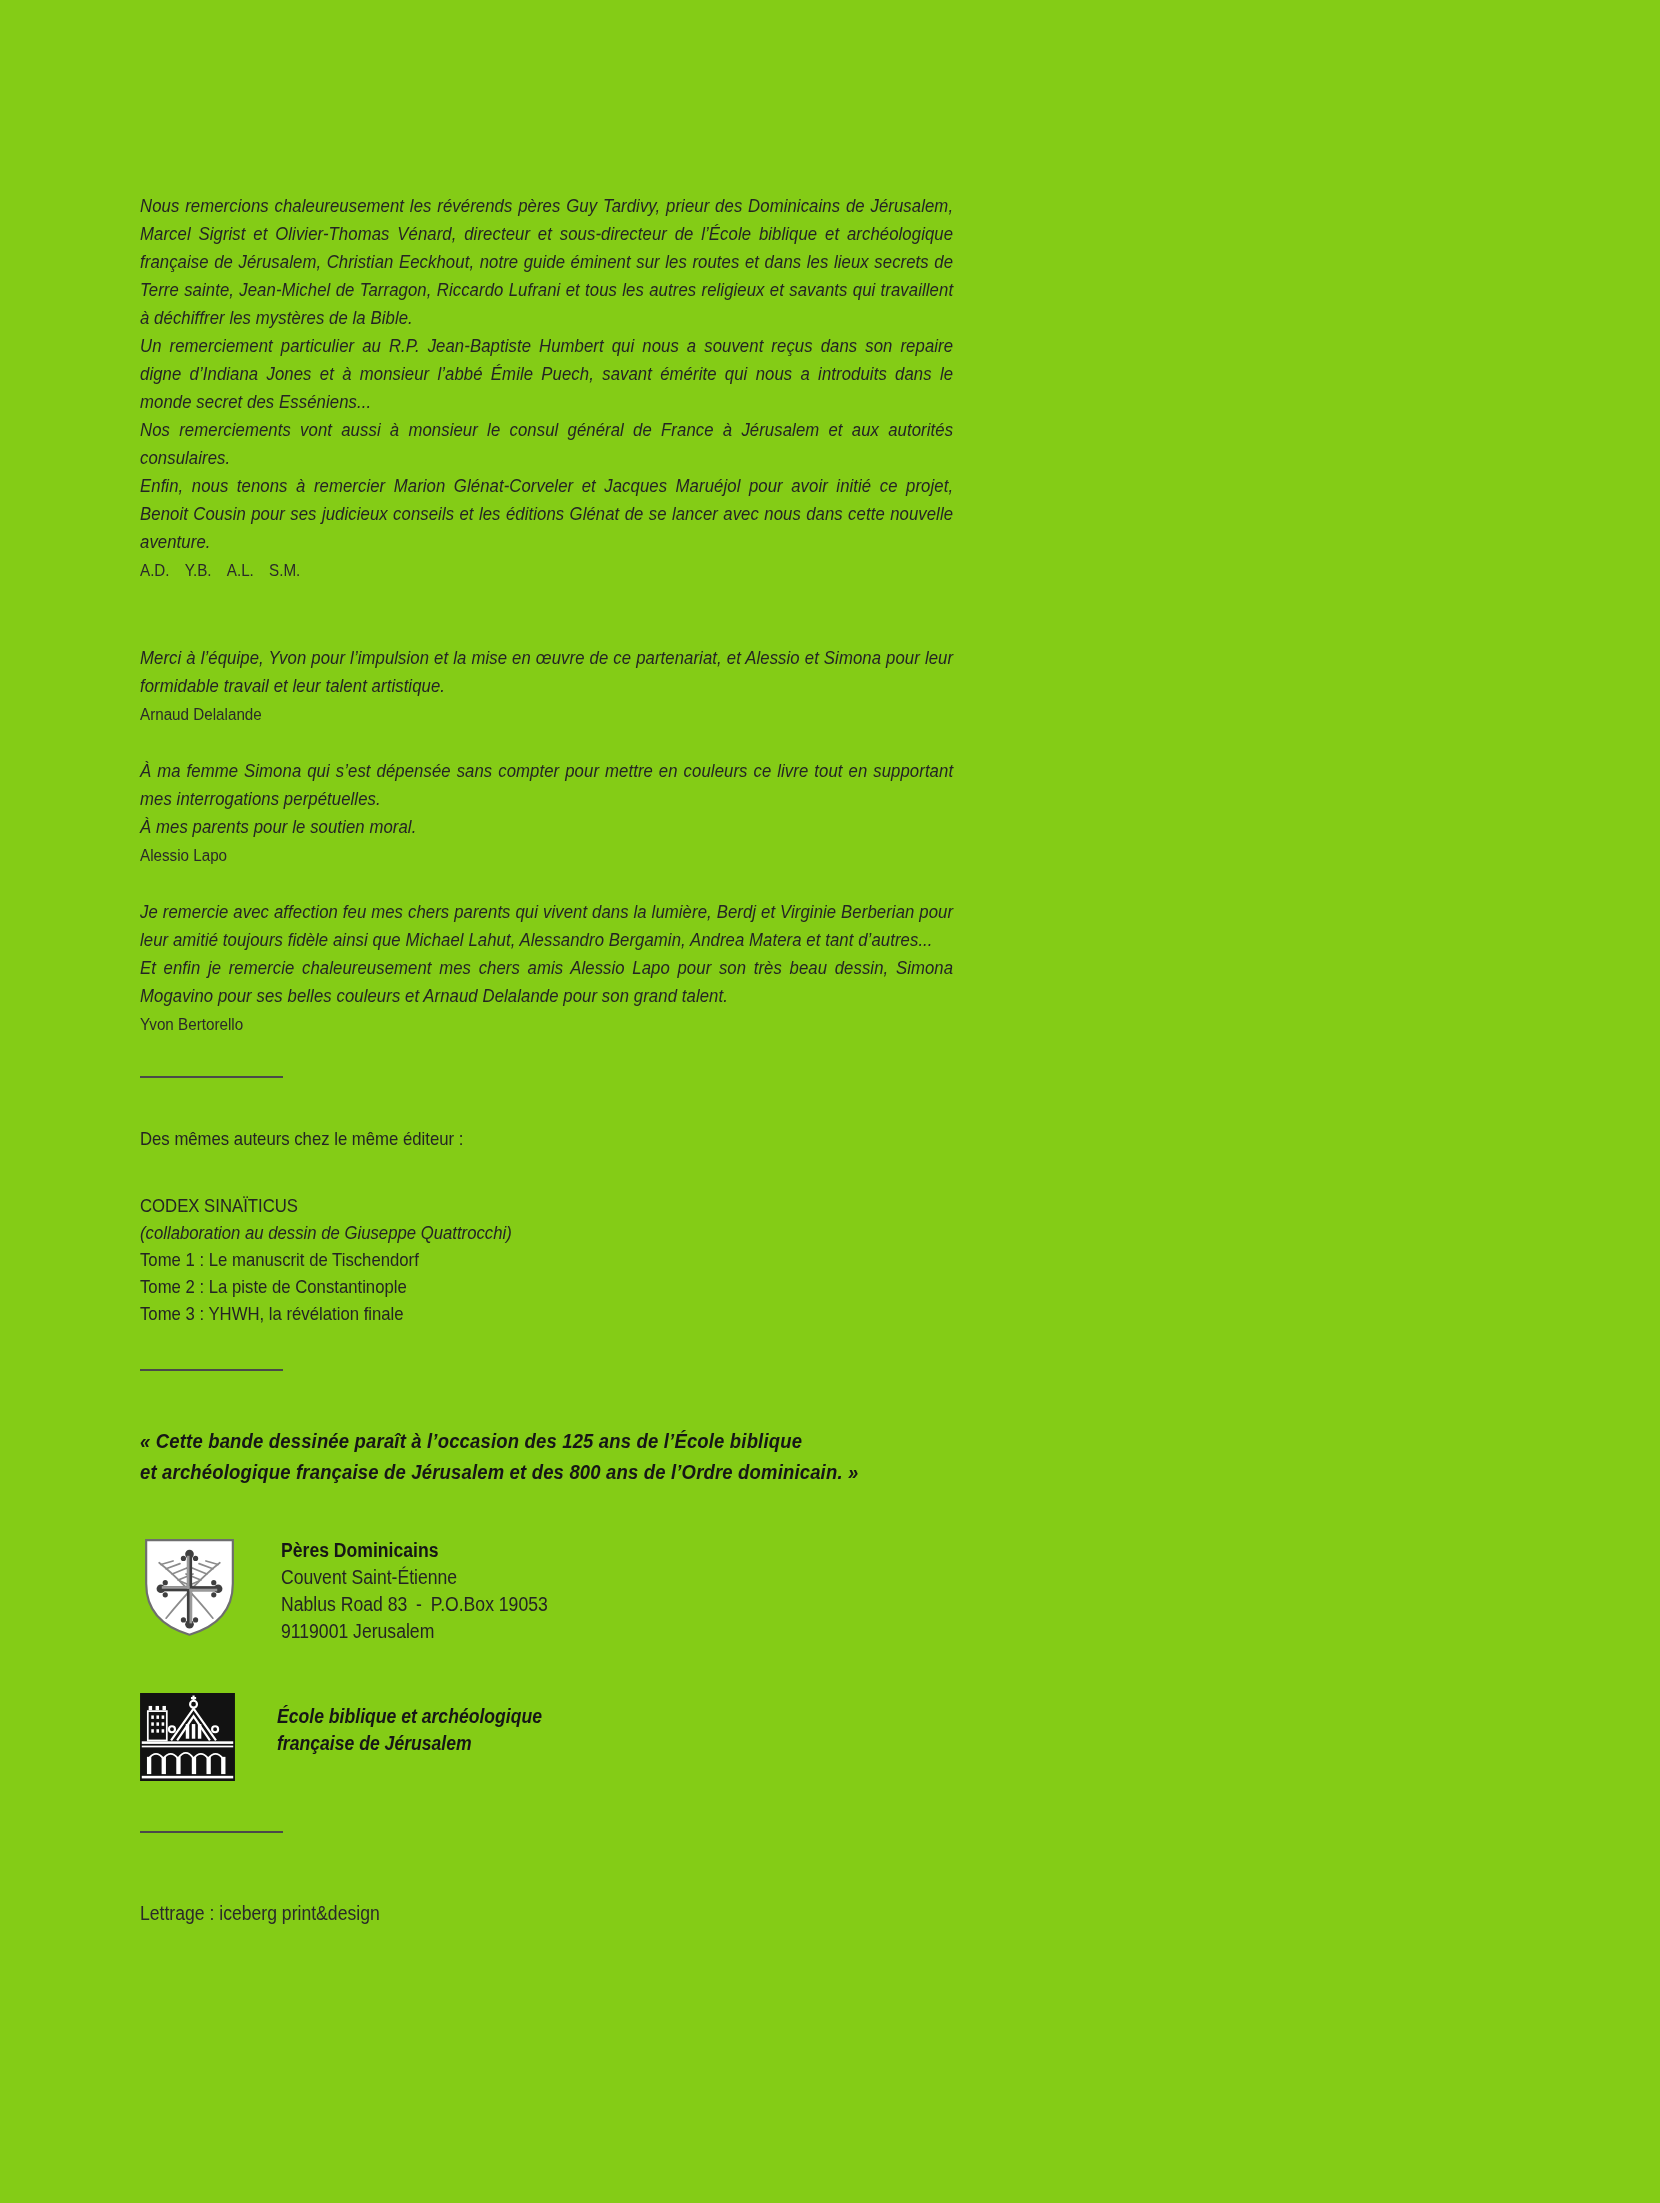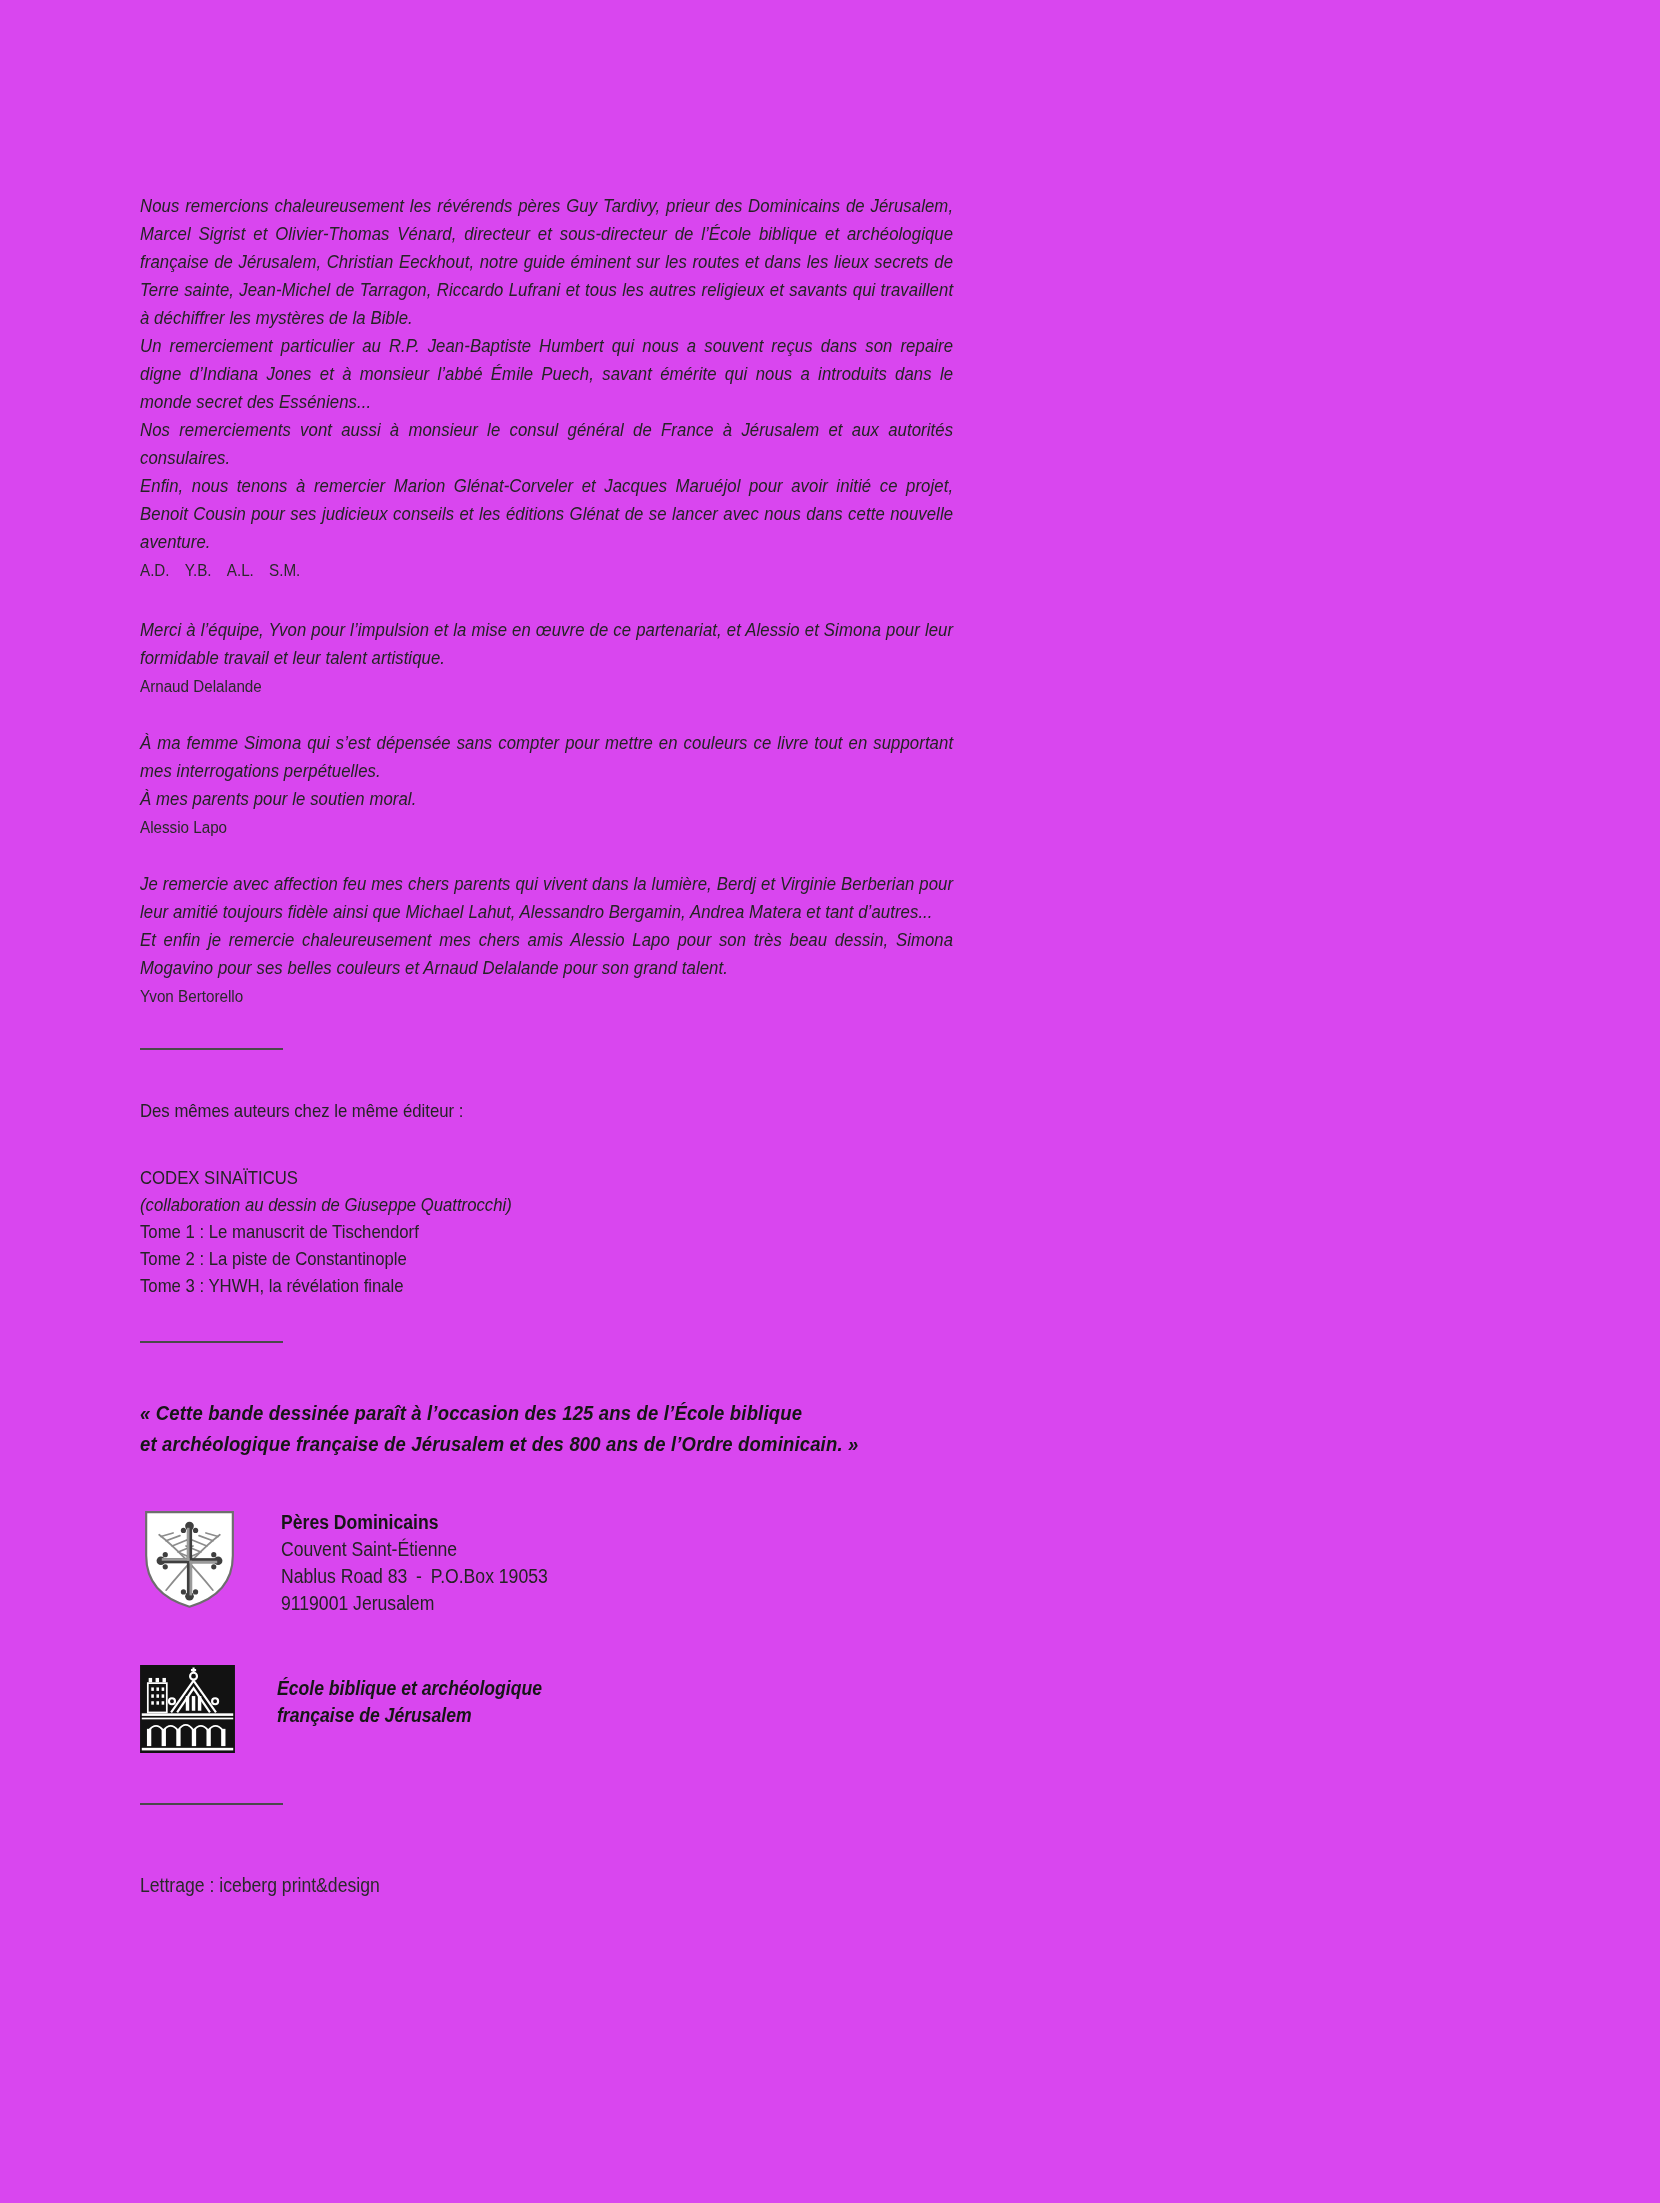--- a/index.html
+++ b/index.html
@@ -1,20 +1,20 @@
 <!DOCTYPE html>
 <html lang="fr" style="font-size:14px"><head>
 <meta charset="utf-8">
 <style>
   html, body { margin: 0; padding: 0; background: #ffffff; }
   .page {
     position: relative;
     width: 1660px;
     height: 2203px;
-    background: #d946ef;
+    background: #84cc16;
     color: #242424;
     font-family: "Liberation Sans", sans-serif;
     overflow: hidden;
   }
   .col {
     position: absolute;
     left: 140px;
     top: 192px;
     width: 951px;
   }
@@ -84,21 +84,21 @@
   <div class="col">
 
     <section>
       <p class="body-it cond">Nous remercions chaleureusement les révérends pères Guy Tardivy, prieur des Dominicains de Jérusalem, Marcel Sigrist et Olivier-Thomas Vénard, directeur et sous-directeur de l’École biblique et archéologique française de Jérusalem, Christian Eeckhout, notre guide éminent sur les routes et dans les lieux secrets de Terre sainte, Jean-Michel de Tarragon, Riccardo Lufrani et tous les autres religieux et savants qui travaillent à déchiffrer les mystères de la Bible.</p>
       <p class="body-it cond">Un remerciement particulier au R.P. Jean-Baptiste Humbert qui nous a souvent reçus dans son repaire digne d’Indiana Jones et à monsieur l’abbé Émile Puech, savant émérite qui nous a introduits dans le monde secret des Esséniens...</p>
       <p class="body-it cond">Nos remerciements vont aussi à monsieur le consul général de France à Jérusalem et aux autorités consulaires.</p>
       <p class="body-it cond">Enfin, nous tenons à remercier Marion Glénat-Corveler et Jacques Maruéjol pour avoir initié ce projet, Benoit Cousin pour ses judicieux conseils et les éditions Glénat de se lancer avec nous dans cette nouvelle aventure.</p>
       <p class="sig cond">A.D. Y.B. A.L. S.M.</p>
     </section>
 
-    <section style="margin-top:32px">
+    <section style="margin-top:60px">
       <p class="body-it cond">Merci à l’équipe, Yvon pour l’impulsion et la mise en œuvre de ce partenariat, et Alessio et Simona pour leur formidable travail et leur talent artistique.</p>
       <p class="sig cond">Arnaud Delalande</p>
     </section>
 
     <section style="margin-top:29px">
       <p class="body-it cond">À ma femme Simona qui s’est dépensée sans compter pour mettre en couleurs ce livre tout en supportant mes interrogations perpétuelles.</p>
       <p class="body-it cond">À mes parents pour le soutien moral.</p>
       <p class="sig cond">Alessio Lapo</p>
     </section>
 

